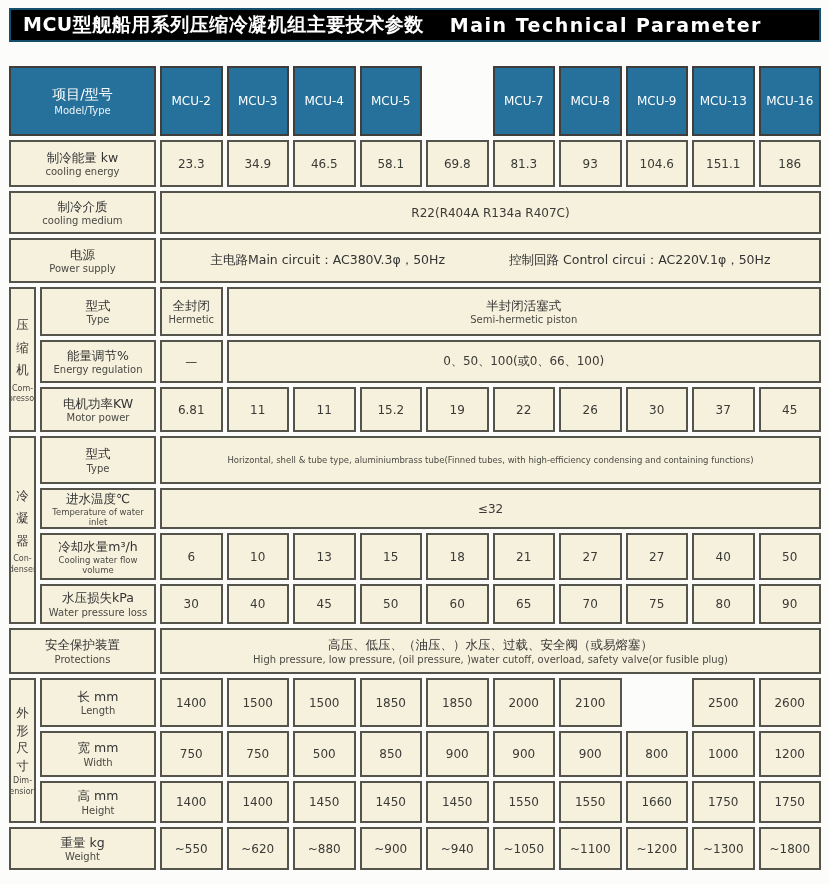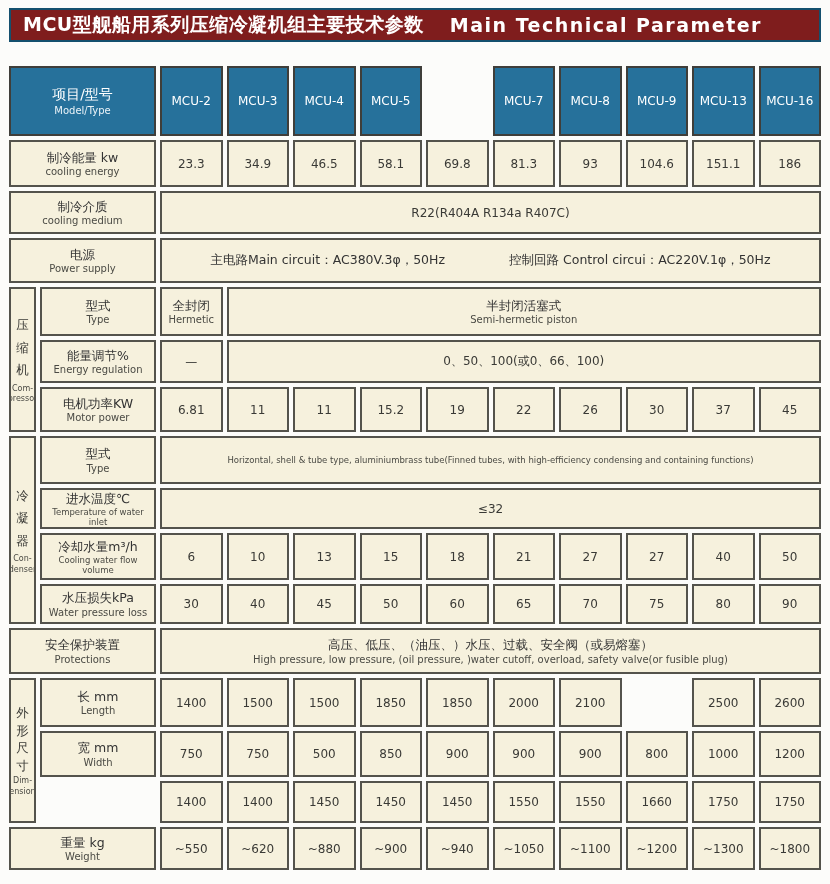--- a/index.html
+++ b/index.html
@@ -5,21 +5,21 @@
   html,body { margin:0; padding:0; }
   body {
     width:830px; height:884px;
     background:#fcfcfa;
     font-family:"DejaVu Sans","Liberation Sans",sans-serif;
     color:#333;
   }
   .page { padding:8px 9px 0 9px; }
 
   .title-bar {
-    background:#7f1d1d;
+    background:#000000;
     border:2px solid #14506e;
     color:#fff;
     height:30px;
     display:flex; align-items:center;
     padding:0 12px;
     font-weight:bold;
     font-size:19px;
     letter-spacing:0.5px;
   }
   .title-en { margin-left:26px; letter-spacing:1.5px; }
@@ -387,20 +387,24 @@
     <div class="cell" style="grid-row:14;grid-column:10">
         <span class="val">800</span>
       </div>
     <div class="cell" style="grid-row:14;grid-column:11">
         <span class="val">1000</span>
       </div>
     <div class="cell" style="grid-row:14;grid-column:12">
         <span class="val">1200</span>
       </div>
 
+    <div class="cell" style="grid-row:15;grid-column:2">
+      <div class="zh">高 mm</div>
+      <div class="en">Height</div>
+    </div>
     <div class="cell" style="grid-row:15;grid-column:3">
         <span class="val">1400</span>
       </div>
     <div class="cell" style="grid-row:15;grid-column:4">
         <span class="val">1400</span>
       </div>
     <div class="cell" style="grid-row:15;grid-column:5">
         <span class="val">1450</span>
       </div>
     <div class="cell" style="grid-row:15;grid-column:6">

